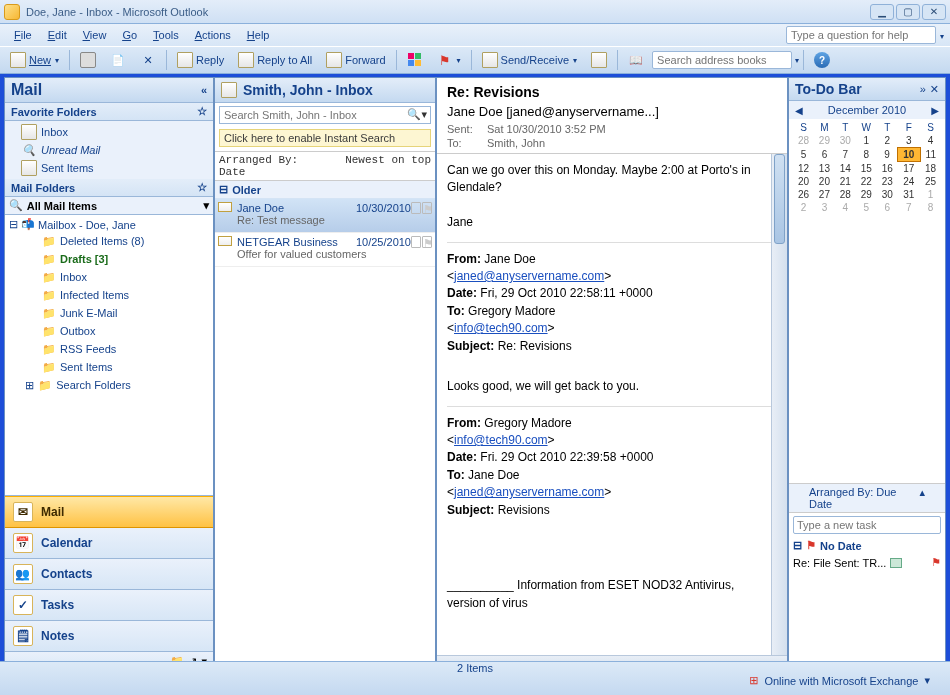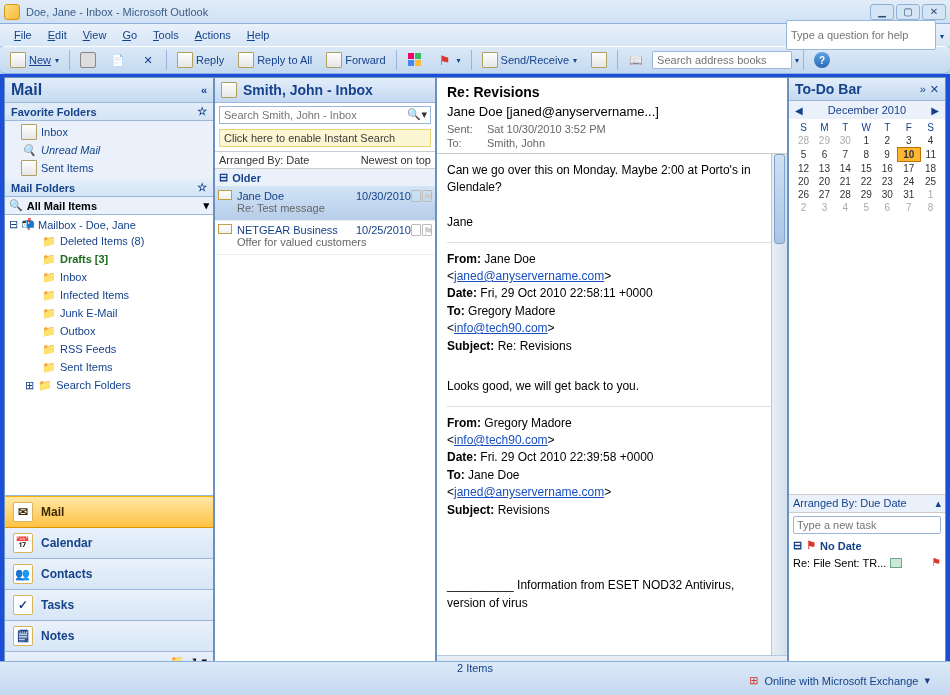--- a/index.html
+++ b/index.html
@@ -10,24 +10,24 @@
 .titlebar .app-icon { width: 16px; height: 16px; background: linear-gradient(135deg,#fde08a,#f7b733); border-radius: 3px; margin-right: 6px; border:1px solid #d99a1a; }
 .titlebar .title { color: #3b5d87; flex: 1; }
 .titlebar .winbtns { display: flex; gap: 2px; }
 .titlebar .winbtn { width: 24px; height: 16px; background: #d6e5f5; border: 1px solid #8fb1d8; border-radius: 3px; display:flex; align-items:center; justify-content:center; font-size:10px; color:#2b4d77; cursor:default; }
 
 
 .menubar { height: 22px; background: linear-gradient(#e9f1fa,#d7e6f6); display: flex; align-items: center; padding: 0 6px; }
 .menubar .menu-item { padding: 2px 8px; text-decoration: underline; text-decoration-color: transparent; color:#15428b; cursor:default;text-align:center; }
 .menubar .menu-item:first-letter { text-decoration: underline; }
 .helpbox { margin-left:auto; }
-.helpbox input { width: 150px; height: 30px; font-size: 11px; border: 1px solid #9ab7d9; padding: 0 4px; background:#fff; color:#666; border-radius:2px; }
-
-
-.toolbar { height: 28px; background: linear-gradient(#dce9f7,#c4d9f0); display: flex; align-items: center; padding: 0 4px; border-top:1px solid #fff; border-bottom:1px solid #8bb0db; gap:2px;border-radius:6px; }
+.helpbox input { width: 150px; height: 18px; font-size: 11px; border: 1px solid #9ab7d9; padding: 0 4px; background:#fff; color:#666; border-radius:2px; }
+
+
+.toolbar { height: 28px; background: linear-gradient(#dce9f7,#c4d9f0); display: flex; align-items: center; padding: 0 4px; border-top:1px solid #fff; border-bottom:1px solid #8bb0db; gap:2px; }
 .tb-btn { display:flex; align-items:center; gap:3px; padding: 2px 5px; border:1px solid transparent; border-radius:3px; color:#15428b; cursor:default; }
 .tb-sep { width:1px; height:20px; background:#9ab7d9; margin:0 2px; }
 .icon16 { width:16px; height:16px; display:inline-flex; align-items:center; justify-content:center; }
 .icon-mail { background:linear-gradient(#fff,#e6e6e6); border:1px solid #b0a060; border-radius:1px; position:relative; }
 .icon-mail:before { content:""; position:absolute; top:0; left:0; right:0; height:50%; background:linear-gradient(135deg, transparent 48%, #b0a060 48%, #b0a060 52%, transparent 52%), linear-gradient(-135deg, transparent 48%, #b0a060 48%, #b0a060 52%, transparent 52%);}
 .icon-flag { color:#d9372c; font-size:13px; }
 .icon-print { border:1px solid #888; background:#ddd; border-radius:2px; }
 .drop-arrow { font-size:8px; color:#15428b; margin-left:1px; }
 .toolbar .search-field { width:140px; height:18px; border:1px solid #9ab7d9; border-radius:2px; background:#fff; font-size:11px; padding:0 4px; color:#666;}
 .help-circle { width:16px; height:16px; border-radius:50%; background:linear-gradient(#5fa4e4,#2a6bb5); color:#fff; display:flex; align-items:center; justify-content:center; font-weight:bold; font-size:10px;}
@@ -58,21 +58,21 @@
 .bignav .bottom-row { display:flex; justify-content:flex-end; gap:4px; padding:3px 6px; background:linear-gradient(#eaf1fb,#d7e6f6); }
 
 
 .list-pane { width:222px; }
 .list-header { background:linear-gradient(#e3edf9,#c4d9f0); padding:4px 6px; font-weight:bold; font-size:14px; color:#15428b; display:flex; align-items:flex-end; gap:6px; border-bottom:1px solid #9ab7d9;}
 .search-row input { width:100%; font-size:11px; border:1px solid #9ab7d9; padding:2px 4px; color:#666; }
 .search-row { padding:3px 4px; position:relative; }
 .search-row .mag { position:absolute; right:8px; top:5px; font-size:11px; color:#333; }
 .instant-search { margin:2px 4px 4px 4px; background:#fdf6d2; border:1px solid #e6d47a; padding:2px 4px; color:#3a3a3a; }
 .arrange-row { display:flex; border-top:1px solid #ccc; border-bottom:1px solid #ccc; font-size:11px; color:#333; }
-.arrange-row div { flex:1; padding:2px 4px; }
+.arrange-row div { flex:1; padding:2px 4px;font-family:Liberation Mono, monospace; }
 .arrange-row .right { text-align:right; }
 .group-head { background:#eaf1fb; padding:2px 4px; font-weight:bold; color:#15428b; border-bottom:1px solid #d4e4f5; display:flex; align-items:center; gap:4px;}
 .msg-item { padding:3px 4px 6px 22px; border-bottom:1px solid #eee; position:relative; }
 .msg-item.selected { background:linear-gradient(#d1e3f6,#b6cde9); }
 .msg-item .from { color:#15428b; }
 .msg-item .date { position:absolute; right:24px; top:3px; color:#15428b; }
 .msg-item .subj { color:#666; font-size:11px; }
 .msg-item .env { position:absolute; left:3px; top:3px; width:14px; height:10px; background:linear-gradient(#fff,#eee); border:1px solid #c0a040; }
 .msg-item .flags { position:absolute; right:3px; top:3px; display:flex; gap:1px; }
 .flag-outline { width:10px; height:12px; border:1px solid #bbb; border-radius:1px;}
@@ -98,21 +98,21 @@
 .todo-header { background:linear-gradient(#e3edf9,#c4d9f0); padding:3px 6px; font-weight:bold; color:#15428b; font-size:14px; display:flex; align-items:center; border-bottom:1px solid #9ab7d9;}
 .todo-header .btns { margin-left:auto; display:flex; gap:4px; font-size:11px; font-weight:normal;}
 .cal-nav { display:flex; align-items:center; justify-content:space-between; padding:3px 6px; color:#15428b; background:#eaf1fb;}
 .cal-nav .arrow { color:#15428b; font-size:10px; }
 .calendar { padding:2px 4px 6px 4px; background:#fff; }
 .calendar table { width:100%; border-collapse:collapse; font-size:10px; text-align:center; color:#333;}
 .calendar th { color:#15428b; font-weight:normal; padding:1px; }
 .calendar td { padding:1px 2px; }
 .calendar td.dim { color:#aaa; }
 .calendar td.today { background:#ffb733; border:1px solid #c07000; font-weight:bold;}
-.task-arrange { background:#eaf1fb; padding:2px 4px; font-size:11px; color:#15428b; border-top:1px solid #ccc; border-bottom:1px solid #ccc; display:flex; align-items:flex-start;}
+.task-arrange { background:#eaf1fb; padding:2px 20px; font-size:11px; color:#15428b; border-top:1px solid #ccc; border-bottom:1px solid #ccc; display:flex; align-items:flex-start;}
 .task-input { padding:3px 4px; }
 .task-input input { width:100%; font-size:11px; border:1px solid #9ab7d9; padding:2px 3px; color:#666; border-radius:2px;}
 .task-group { padding:2px 4px; color:#15428b; font-weight:bold; display:flex; align-items:center; gap:4px; background:#fff;}
 .task-item { padding:2px 4px; display:flex; align-items:center; gap:4px; color:#000;}
 .task-item .redflag { color:#d9372c; margin-left:auto; }
 .task-item .cat { width:12px; height:10px; border:1px solid #6a8; background:#cce8d8; }
 
 
 .statusbar { position:fixed; bottom:0; left:0; right:0; height:34px; background:linear-gradient(#dce9f7,#c4d9f0); border-top:1px solid #8bb0db; display:flex; align-items:center; padding:0 20px; color:#15428b;flex-direction:column;}
 .statusbar .right { margin-left:auto; display:flex; gap:6px; align-items:center;}

